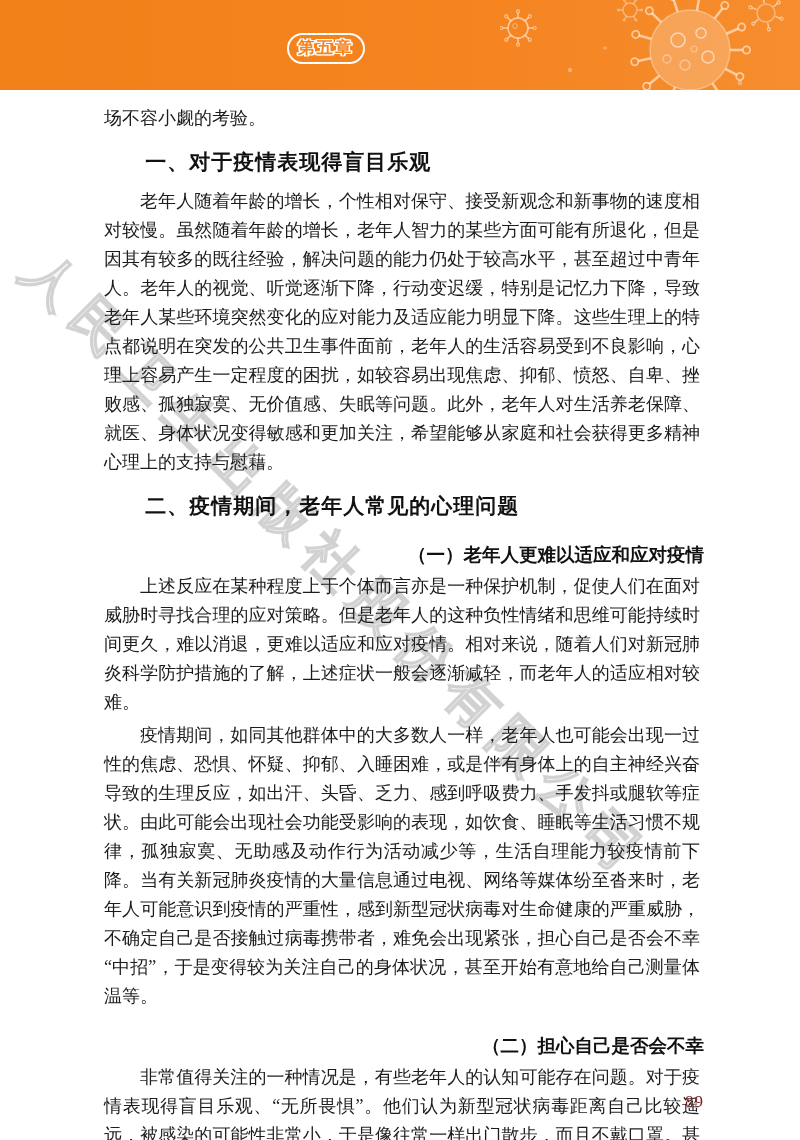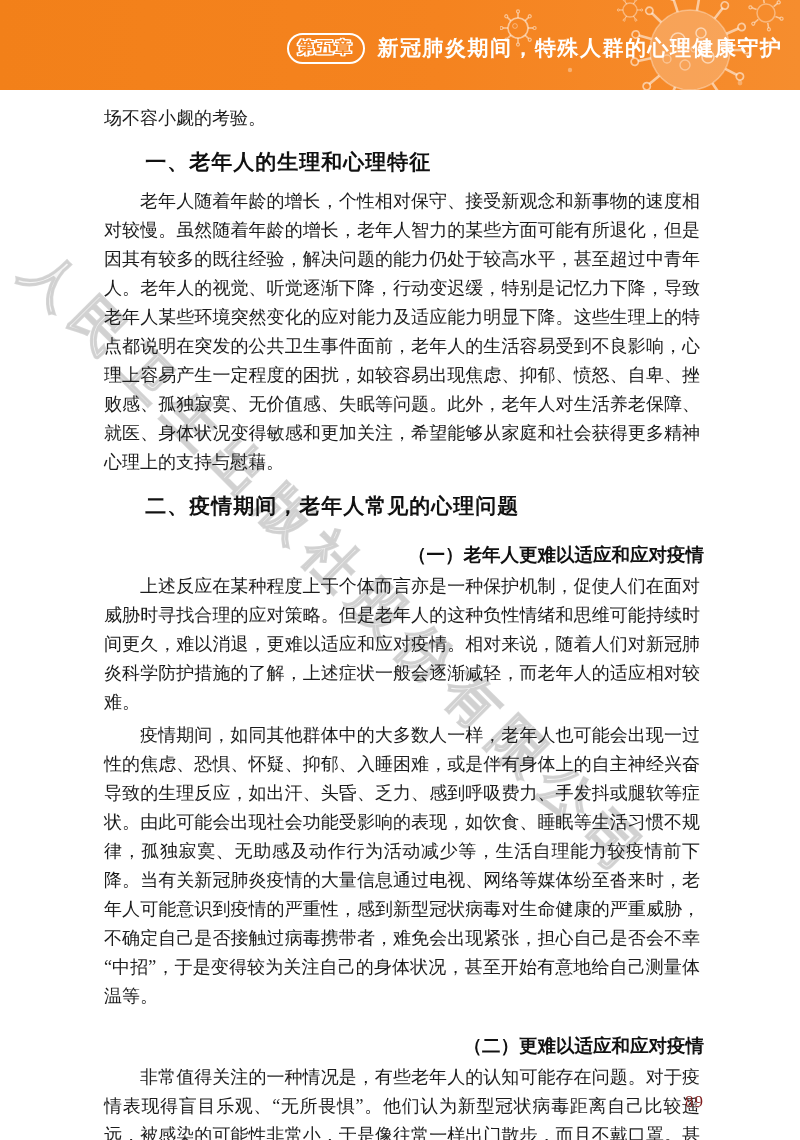--- a/index.html
+++ b/index.html
@@ -141,39 +141,38 @@
         <use href="#spk-s" transform="rotate(200)"></use>
       <use href="#spk-s" transform="rotate(260)"></use>
         <use href="#spk-s" transform="rotate(320)"></use>
     </g>
     <circle cx="70" cy="70" r="2.2" fill="rgba(255,255,255,0.35)"></circle>
     <circle cx="105" cy="48" r="1.8" fill="rgba(255,255,255,0.3)"></circle>
     <circle cx="240" cy="83" r="2.4" fill="rgba(255,255,255,0.3)"></circle>
   </svg>
   <div class="band-inner">
     <span class="badge">第五章</span>
-    <span class="band-title">新冠肺炎期间，特殊人群的心理健康守护</span>
   </div>
 </header>
 
 <div class="watermark">人民卫生出版社股份有限公司</div>
 
 <main class="content">
   <p class="body-p">场不容小觑的考验。</p>
 
-  <h2 class="h-section">一、老年人的生理和心理特征</h2>
+  <h2 class="h-section">一、对于疫情表现得盲目乐观</h2>
 
   <p class="body-p indent">老年人随着年龄的增长，个性相对保守、接受新观念和新事物的速度相对较慢。虽然随着年龄的增长，老年人智力的某些方面可能有所退化，但是因其有较多的既往经验，解决问题的能力仍处于较高水平，甚至超过中青年人。老年人的视觉、听觉逐渐下降，行动变迟缓，特别是记忆力下降，导致老年人某些环境突然变化的应对能力及适应能力明显下降。这些生理上的特点都说明在突发的公共卫生事件面前，老年人的生活容易受到不良影响，心理上容易产生一定程度的困扰，如较容易出现焦虑、抑郁、愤怒、自卑、挫败感、孤独寂寞、无价值感、失眠等问题。此外，老年人对生活养老保障、就医、身体状况变得敏感和更加关注，希望能够从家庭和社会获得更多精神心理上的支持与慰藉。</p>
 
   <h2 class="h-section">二、疫情期间，老年人常见的心理问题</h2>
 
   <h3 class="h-sub">（一）老年人更难以适应和应对疫情</h3>
 
   <p class="body-p indent">上述反应在某种程度上于个体而言亦是一种保护机制，促使人们在面对威胁时寻找合理的应对策略。但是老年人的这种负性情绪和思维可能持续时间更久，难以消退，更难以适应和应对疫情。相对来说，随着人们对新冠肺炎科学防护措施的了解，上述症状一般会逐渐减轻，而老年人的适应相对较难。</p>
 
   <p class="body-p indent">疫情期间，如同其他群体中的大多数人一样，老年人也可能会出现一过性的焦虑、恐惧、怀疑、抑郁、入睡困难，或是伴有身体上的自主神经兴奋导致的生理反应，如出汗、头昏、乏力、感到呼吸费力、手发抖或腿软等症状。由此可能会出现社会功能受影响的表现，如饮食、睡眠等生活习惯不规律，孤独寂寞、无助感及动作行为活动减少等，生活自理能力较疫情前下降。当有关新冠肺炎疫情的大量信息通过电视、网络等媒体纷至沓来时，老年人可能意识到疫情的严重性，感到新型冠状病毒对生命健康的严重威胁，不确定自己是否接触过病毒携带者，难免会出现紧张，担心自己是否会不幸“中招”，于是变得较为关注自己的身体状况，甚至开始有意地给自己测量体温等。</p>
 
-  <h3 class="h-sub">（二）更难以适应和应对疫情</h3>
+  <h3 class="h-sub">（二）担心自己是否会不幸</h3>
 
   <p class="body-p indent">非常值得关注的一种情况是，有些老年人的认知可能存在问题。对于疫情表现得盲目乐观、“无所畏惧”。他们认为新型冠状病毒距离自己比较遥远，被感染的可能性非常小，于是像往常一样出门散步，而且不戴口罩。甚至有的棋牌爱好者在棋牌室于疫情期间被禁后，竟和几个铁杆牌友悄悄</p>
 </main>
 
 <div class="pageno">89</div>
 
 </body></html>

